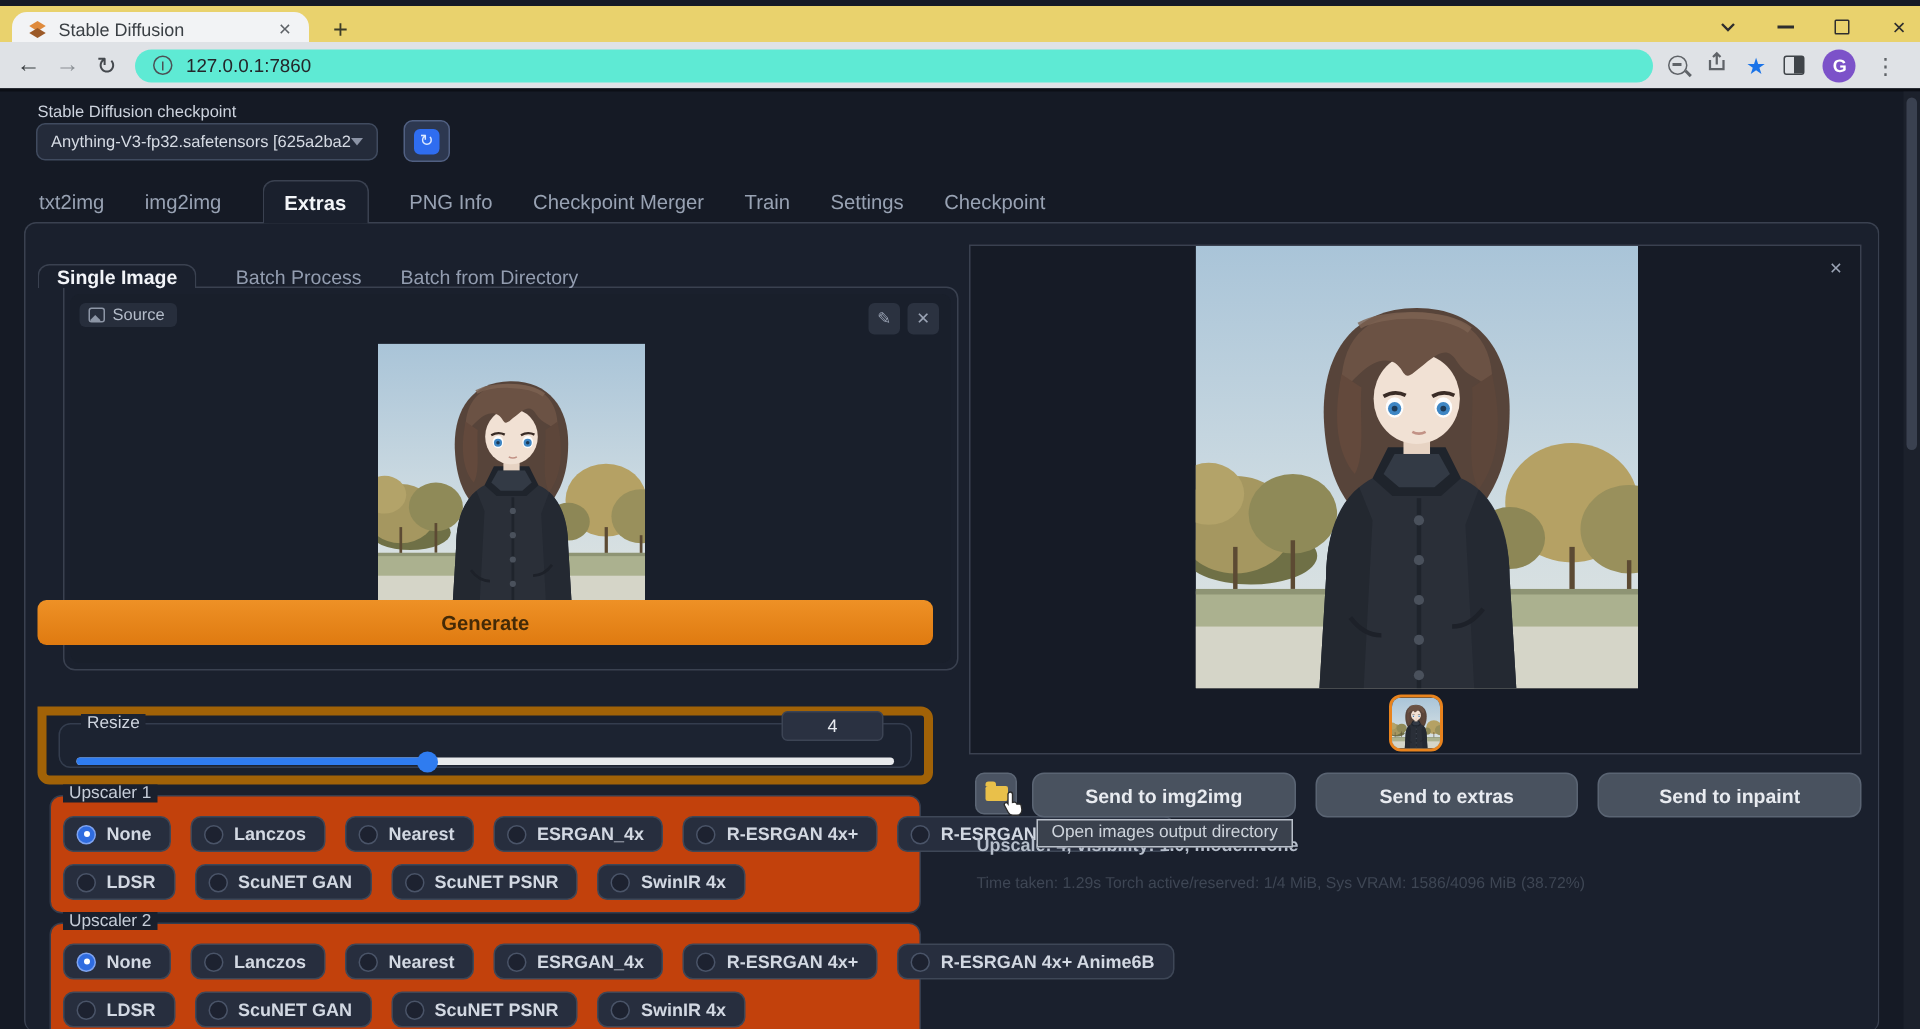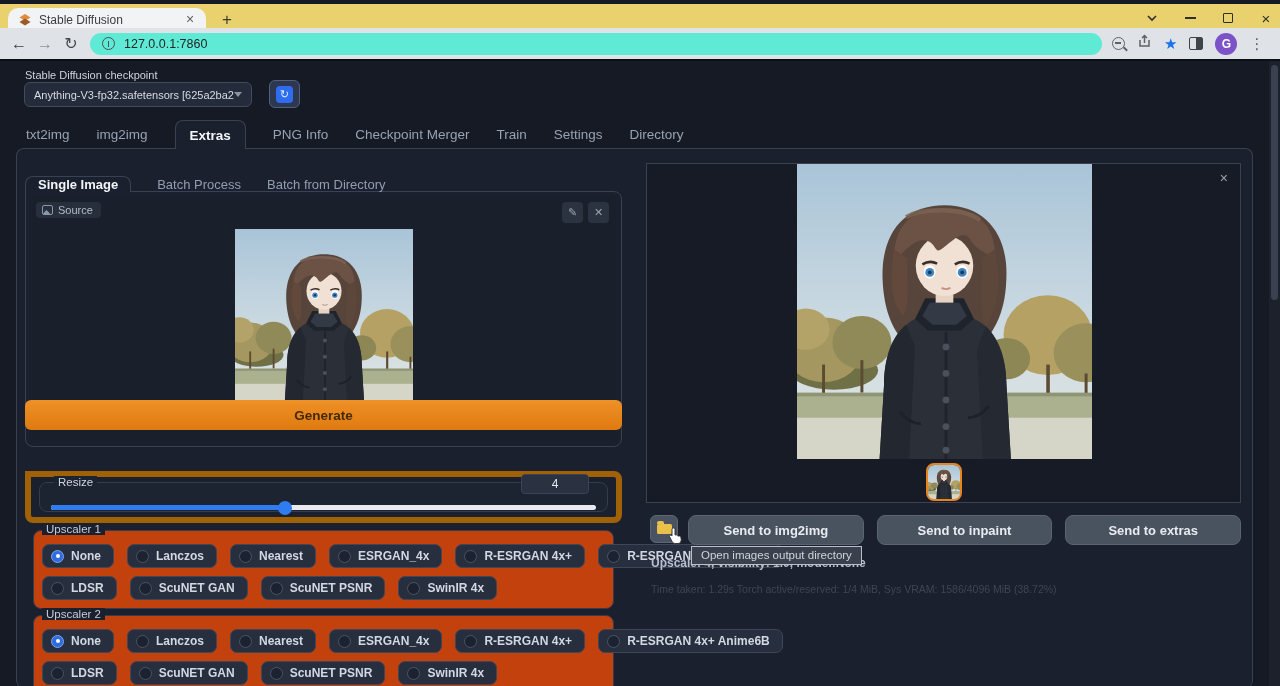--- a/index.html
+++ b/index.html
@@ -58,21 +58,21 @@
                      border-radius:8px 8px 0 0; padding:0 14px; }
 
   .content { position:absolute; left:16px; top:87px; width:1237px; height:540px; background:#1a202d;
              border:1px solid #3a4150; border-radius:8px; border-bottom:none; }
 
   
   .subtabs { position:absolute; left:8px; top:13px; height:30px; display:flex; align-items:flex-end; gap:26px; z-index:2; }
   .subtab { font-size:13px; color:#939db0; display:flex; align-items:center; }
   .subtab.active { color:#f2f4f8; font-weight:bold; background:#1a202d; border:1px solid #3a4150; border-bottom:none;
                    border-radius:8px 8px 0 0; padding:0 12px; }
-  .tab-panel { position:absolute; left:8px; top:42px; width:597px; height:256px; border:1px solid #3a4150;
+  .tab-panel { position:absolute; left:25px; top:42px; width:597px; height:256px; border:1px solid #3a4150;
                border-radius:0 8px 8px 8px; padding:4px; }
   .dropzone { position:relative; width:100%; height:100%; background:#191f2b; border-radius:6px; display:flex; align-items:center; justify-content:center; }
   .source-chip { position:absolute; left:6px; top:6px; background:#272e3c; border-radius:4px; padding:2px 8px 2px 6px;
                  display:flex; align-items:center; gap:5px; font-size:11px; color:#b4bcc9; }
   .img-mini-ico { width:11px; height:10px; border:1px solid #8d96a6; border-radius:2px; position:relative; overflow:hidden; }
   .img-mini-ico::after { content:""; position:absolute; left:1px; bottom:-2px; width:5px; height:5px; background:#8d96a6; transform:rotate(45deg); }
   .dz-tools { position:absolute; right:8px; top:6px; display:flex; gap:5px; }
   .dz-btn { width:21px; height:21px; background:#2b3240; border-radius:4px; color:#9aa3b4; font-size:11px;
             display:flex; align-items:center; justify-content:center; }
   .art-src { width:178px; height:180px; }
@@ -251,21 +251,21 @@
     </div>
 
     <nav class="main-tabs">
       <span class="main-tab">txt2img</span>
       <span class="main-tab">img2img</span>
       <span class="main-tab active">Extras</span>
       <span class="main-tab">PNG Info</span>
       <span class="main-tab">Checkpoint Merger</span>
       <span class="main-tab">Train</span>
       <span class="main-tab">Settings</span>
-      <span class="main-tab">Directory</span>
+      <span class="main-tab">Checkpoint</span>
     </nav>
 
     <div class="content">
 
       <div class="subtabs">
         <span class="subtab active">Single Image</span>
         <span class="subtab">Batch Process</span>
         <span class="subtab">Batch from Directory</span>
       </div>
 
@@ -405,22 +405,22 @@
               <use href="#girl"></use>
             </svg>
         </div>
       </div>
 
       <div class="folder-btn">
         <span class="folder-ico"></span>
       </div>
       <div class="send-row">
         <div class="send-btn">Send to img2img</div>
+        <div class="send-btn">Send to extras</div>
         <div class="send-btn">Send to inpaint</div>
-        <div class="send-btn">Send to extras</div>
       </div>
 
       <div class="cursor">
         <svg width="16" height="20" viewBox="0 0 16 20">
           <path d="M6.5 1c.9 0 1.5.7 1.5 1.5V8l1.3-.2c.6-.1 1.1.2 1.3.7l.3.6 1.6-.1c.6 0 1.2.4 1.3 1.1l.4 2.3c.3 2-1.1 4.1-3.2 4.1H8.3c-1.3 0-2.5-.7-3.1-1.8L2.7 10c-.4-.6-.2-1.5.5-1.8.6-.3 1.3-.1 1.6.4l.2.3V2.5C5 1.7 5.6 1 6.5 1z" fill="#ffffff" stroke="#2b2b2b" stroke-width="0.9"></path>
         </svg>
       </div>
       <div class="tooltip">Open images output directory</div>
       <div class="result-info">Upscale: 4, visibility: 1.0, model:None</div>
       <div class="stats">Time taken: 1.29s  Torch active/reserved: 1/4 MiB, Sys VRAM: 1586/4096 MiB (38.72%)</div>

